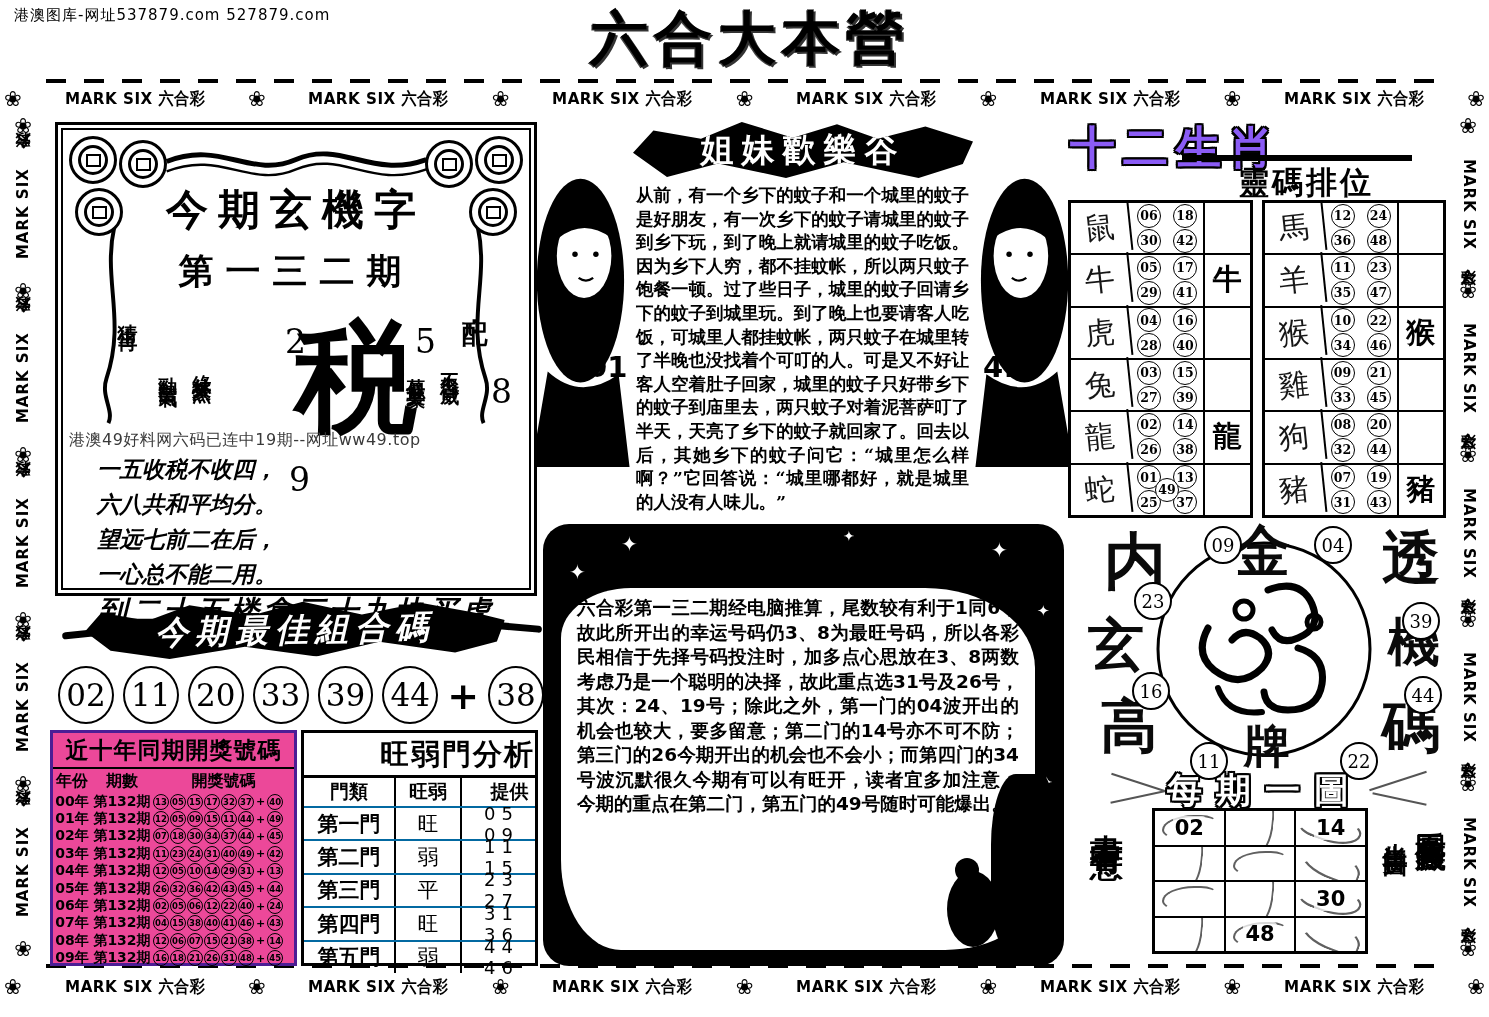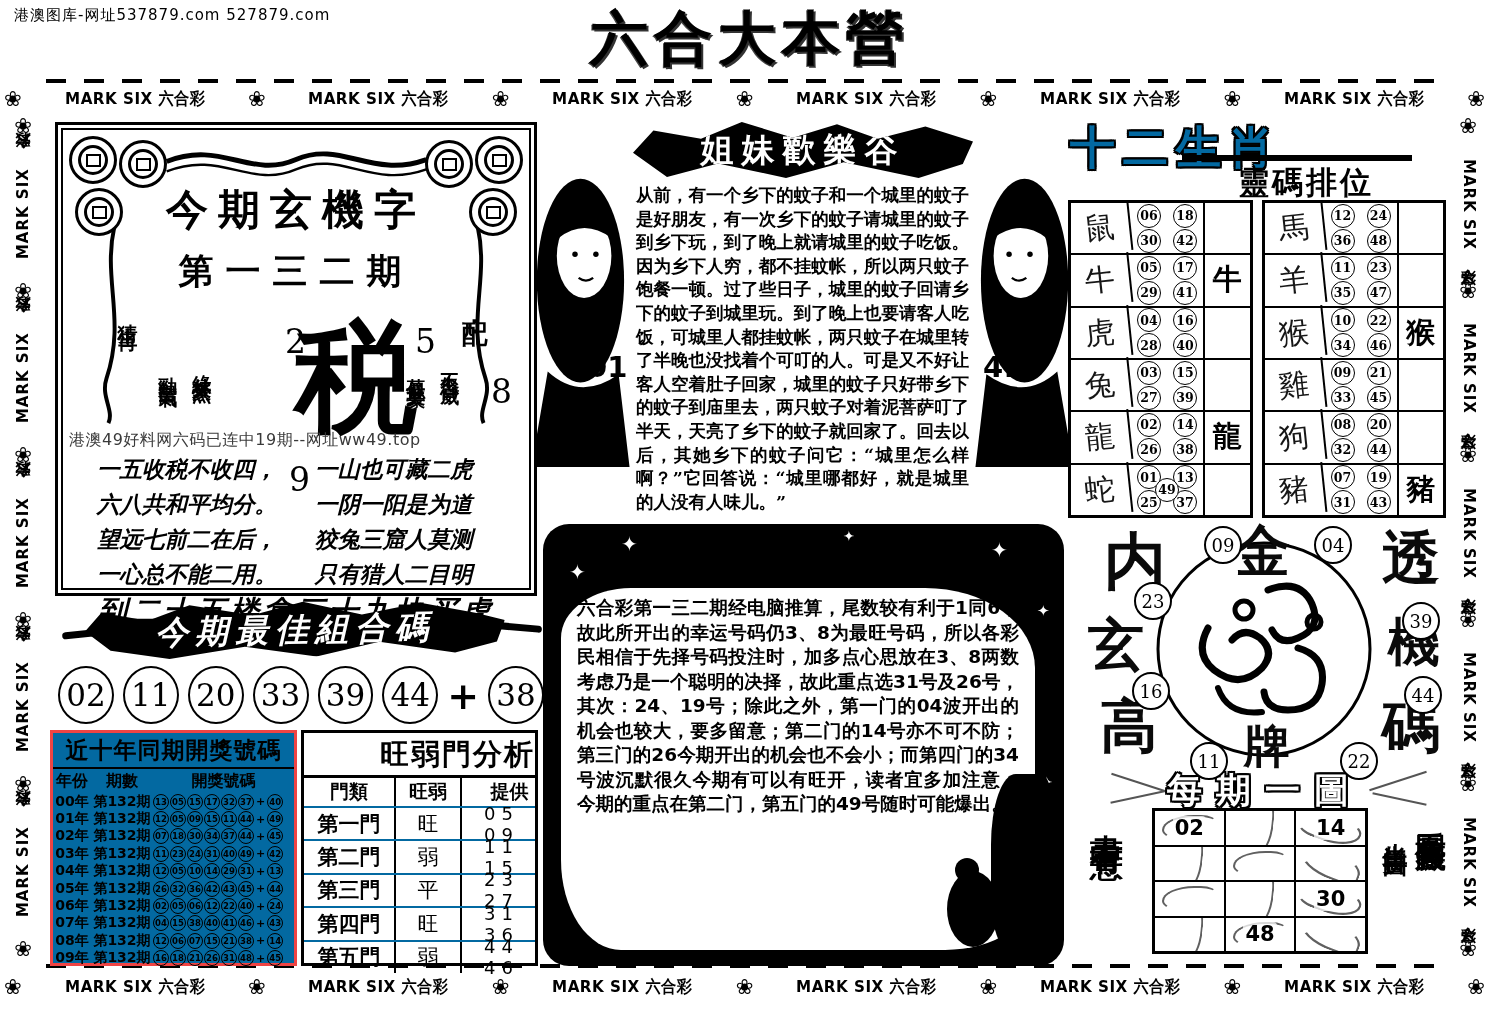--- a/index.html
+++ b/index.html
@@ -50,21 +50,21 @@
       clip-path:polygon(0 45%,4% 12%,15% 28%,25% 2%,40% 22%,52% 0,66% 25%,80% 6%,93% 26%,100% 40%,98% 78%,88% 96%,70% 74%,55% 98%,38% 78%,20% 97%,6% 80%);
       display:flex;align-items:center;justify-content:center;z-index:2;}
   .combo-banner span{color:#fff;font-size:33px;font-weight:bold;font-style:italic;letter-spacing:7px;}
   .streak{position:absolute;background:#000;height:7px;border-radius:4px;}
   .combo-row{left:58px;top:666px;width:486px;display:flex;align-items:center;gap:9px;}
   .big-cn{width:54px;height:54px;border:2px solid #000;border-radius:50%;display:flex;align-items:center;
           justify-content:center;font-size:31px;font-family:"DejaVu Serif",serif;}
   .plus{font-size:38px;font-weight:bold;}
 
   
-  .hist{left:50px;top:730px;width:247px;height:236px;border:3px solid #ef4444;box-sizing:border-box;background:#0369a1;}
+  .hist{left:50px;top:730px;width:247px;height:236px;border:3px solid #4c1d95;box-sizing:border-box;background:#ec4899;}
   .hist-title{border-bottom:2px solid #000;text-align:center;font-size:23px;font-weight:bold;height:34px;
               line-height:34px;letter-spacing:1px;transform-origin:left;white-space:nowrap;}
   .hist-head{display:flex;font-size:16px;font-weight:bold;height:24px;align-items:center;}
   .hist-row{display:flex;align-items:center;height:17.4px;font-size:14px;font-weight:bold;}
   .hy{width:38px;text-align:center;}
   .hi{width:62px;text-align:center;font-weight:bold;}
   .hn{display:flex;align-items:center;gap:1px;flex:1;text-align:right;}
   .sm-cn{width:14px;height:14px;border:1.2px solid #000;border-radius:50%;display:inline-flex;align-items:center;
          justify-content:center;font-size:8.5px;font-weight:bold;letter-spacing:0;}
   .hplus{font-size:11px;font-weight:bold;margin:0 1px;}
@@ -99,21 +99,21 @@
   .dp-title{position:absolute;left:0;right:0;top:8px;text-align:center;font-size:45px;font-weight:bold;
       letter-spacing:22px;color:#000;
       text-shadow:-2px -2px 0 #fff,2px -2px 0 #fff,-2px 2px 0 #fff,2px 2px 0 #fff,0 -2px 0 #fff,0 2px 0 #fff,-2px 0 0 #fff,2px 0 0 #fff;}
   .dp-blob{position:absolute;left:18px;top:64px;width:474px;height:362px;background:#fff;
       border-radius:70px 110px 90px 60px / 50px 80px 60px 90px;padding:8px 16px;box-sizing:border-box;}
   .dp-text{font-size:18.5px;line-height:24.5px;font-weight:bold;text-align:justify;}
   .star{position:absolute;color:#fff;font-size:20px;}
   .ink-blob{position:absolute;background:#000;}
 
   
-  .z-title{left:1070px;top:118px;font-size:45px;font-weight:bold;letter-spacing:8px;color:#0369a1;
+  .z-title{left:1070px;top:118px;font-size:45px;font-weight:bold;letter-spacing:8px;color:#8b5cf6;
       text-shadow:-2px -2px 0 #000,2px -2px 0 #000,-2px 2px 0 #000,2px 2px 0 #000,0 -2px 0 #000,0 2px 0 #000,-2px 0 0 #000,2px 0 0 #000;}
   .z-underline{left:1182px;top:155px;width:230px;height:6px;background:#000;}
   .z-sub{left:1238px;top:162px;font-size:31px;font-weight:bold;letter-spacing:3px;font-family:Liberation Sans, sans-serif;}
   .z-table{left:1068px;top:200px;width:378px;height:318px;display:flex;gap:9px;}
   .z-group{flex:1;border:3px solid #000;display:flex;flex-direction:column;box-sizing:border-box;}
   .z-row{flex:1;display:flex;border-bottom:2.5px solid #000;}
   .z-row:last-child{border-bottom:none;}
   .z-sketch{width:58px;border-right:2.5px solid #000;display:flex;align-items:center;justify-content:center;
       font-size:30px;font-family:"DejaVu Serif",serif;color:#161616;transform:rotate(-6deg);}
   .z-nums{width:72px;border-right:2.5px solid #000;display:grid;grid-template-columns:1fr 1fr;
@@ -240,24 +240,20 @@
       <div class="abs m-big serif b">税</div>
       <div class="abs m-pair vtext b">配：</div>
       <div class="abs m-num serif" style="left:428px;top:242px">8</div>
       <div class="abs m-phrase vtext serif b" style="left:340px;top:232px">慕似莫豪</div>
       <div class="abs m-phrase vtext serif b" style="left:374px;top:228px">不怒自威</div>
       <div class="abs m-watermark">港澳49好料网六码已连中19期--网址ww49.top</div>
       <div class="abs poem serif b" style="left:34px">一五收税不收四，
 六八共和平均分。
 望远七前二在后，
 一心总不能二用。</div>
-      <div class="abs poem serif b" style="left:252px">一山也可藏二虎
-一阴一阳是为道
-狡兔三窟人莫测
-只有猎人二目明</div>
       <div class="abs m-bottom serif b">到二十五楼拿三十九块买虎</div>
     </div>
   </div>
 
   <div class="abs streak" style="left:62px;top:628px;width:90px;transform:rotate(-6deg)"></div>
   <div class="abs streak" style="left:452px;top:622px;width:90px;transform:rotate(5deg)"></div>
   <div class="abs combo-banner">
     <span>今期最佳組合碼</span>
   </div>
   <div class="abs combo-row">

